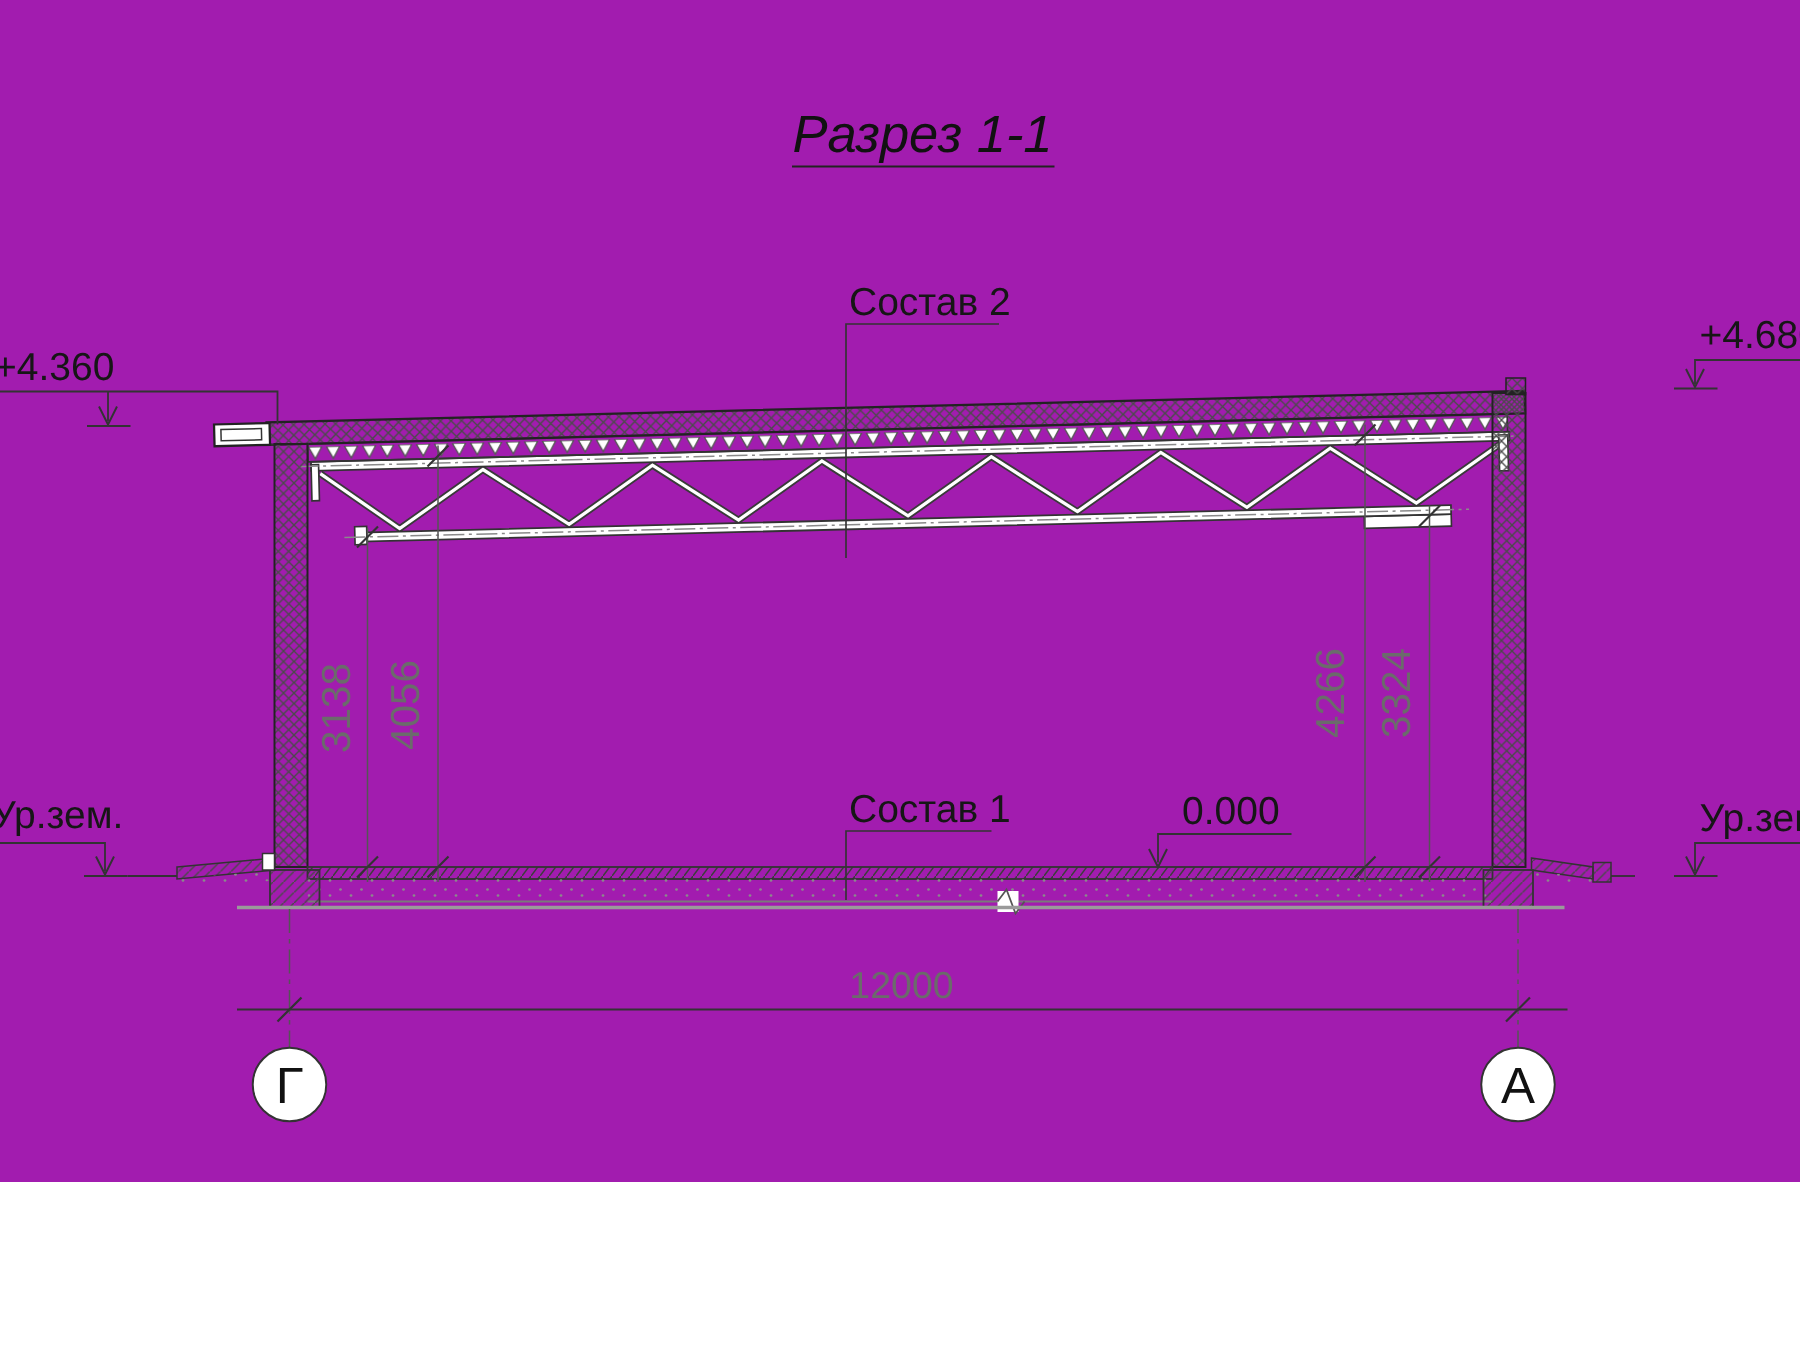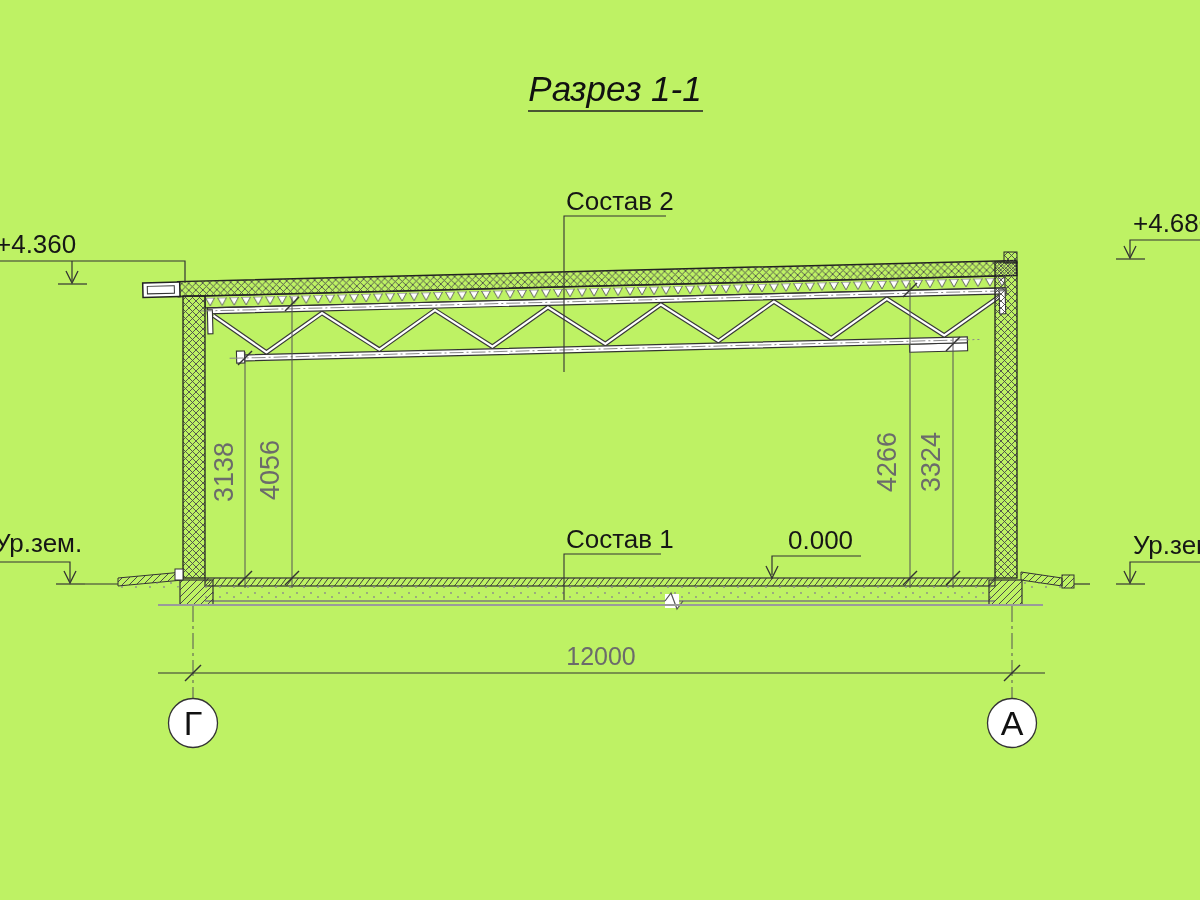--- a/index.html
+++ b/index.html
@@ -1,17 +1,17 @@
 <!DOCTYPE html>
 <html><head>
 <meta charset="utf-8">
 <style>
   html,body{margin:0;padding:0;background:#fff;}
   .sheet{
-    width:1200px;height:900px;position:relative;background:#bef264;overflow:hidden;
+    width:1200px;height:788px;position:relative;background:#a21caf;overflow:hidden;
     font-family:"Liberation Sans", sans-serif;
   }
   svg text{font-family:"Liberation Sans", sans-serif;}
   .lbl{fill:#161616;font-size:26px;}
   .dim{fill:#6b6b6b;font-size:27px;}
   .ttl{fill:#111;font-size:35px;font-style:italic;}
   .axl{fill:#111;font-size:34px;}
 </style>
 </head>
 <body>

